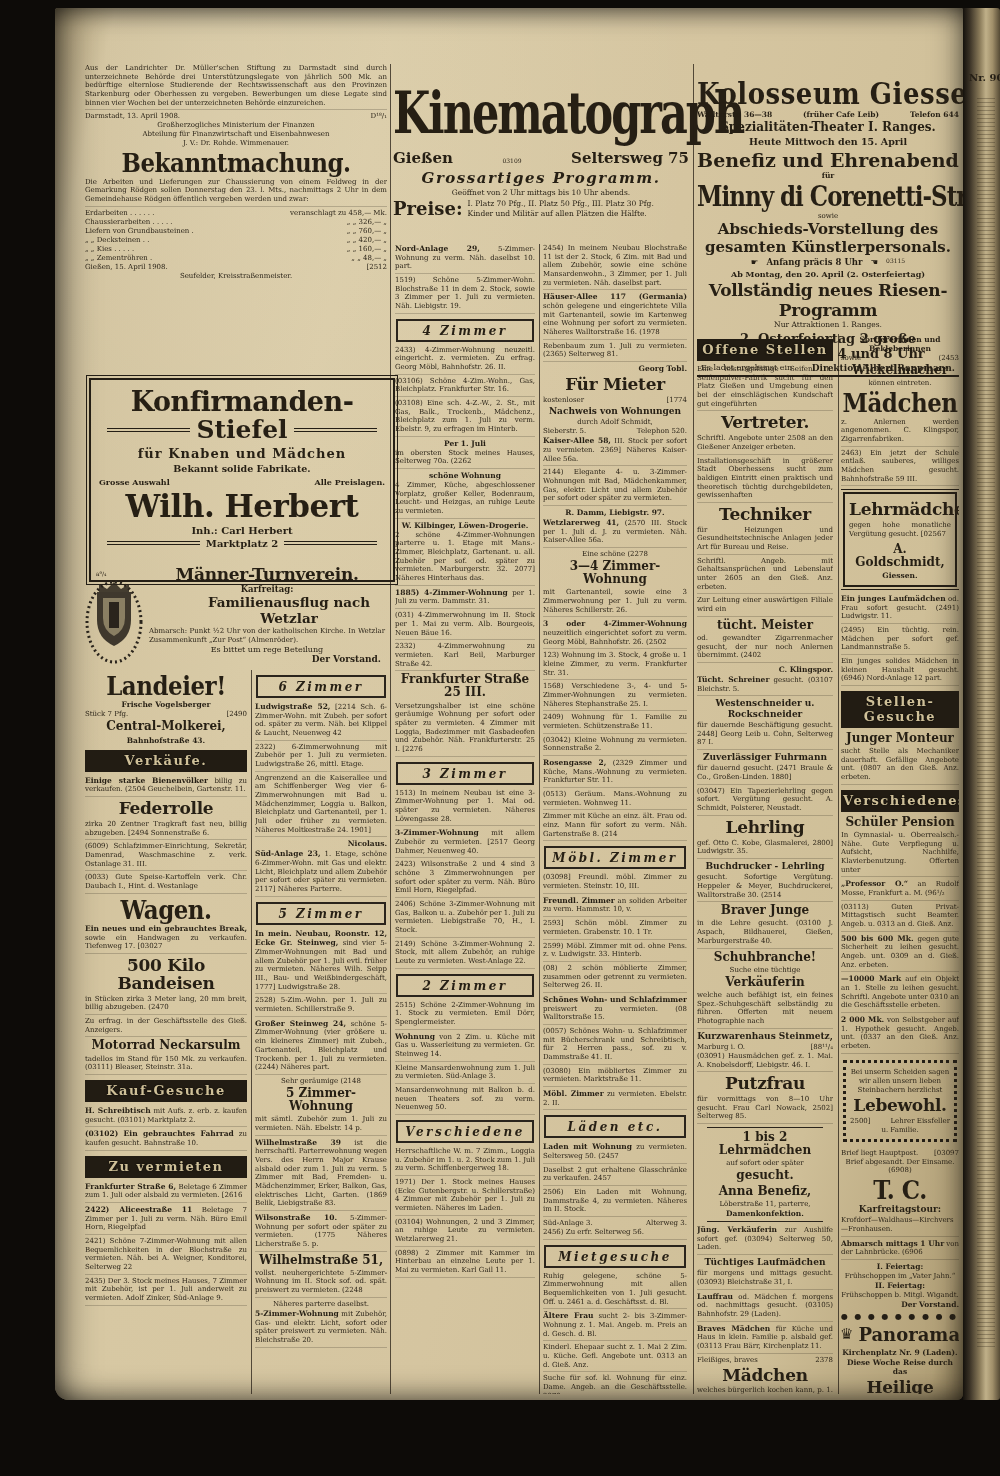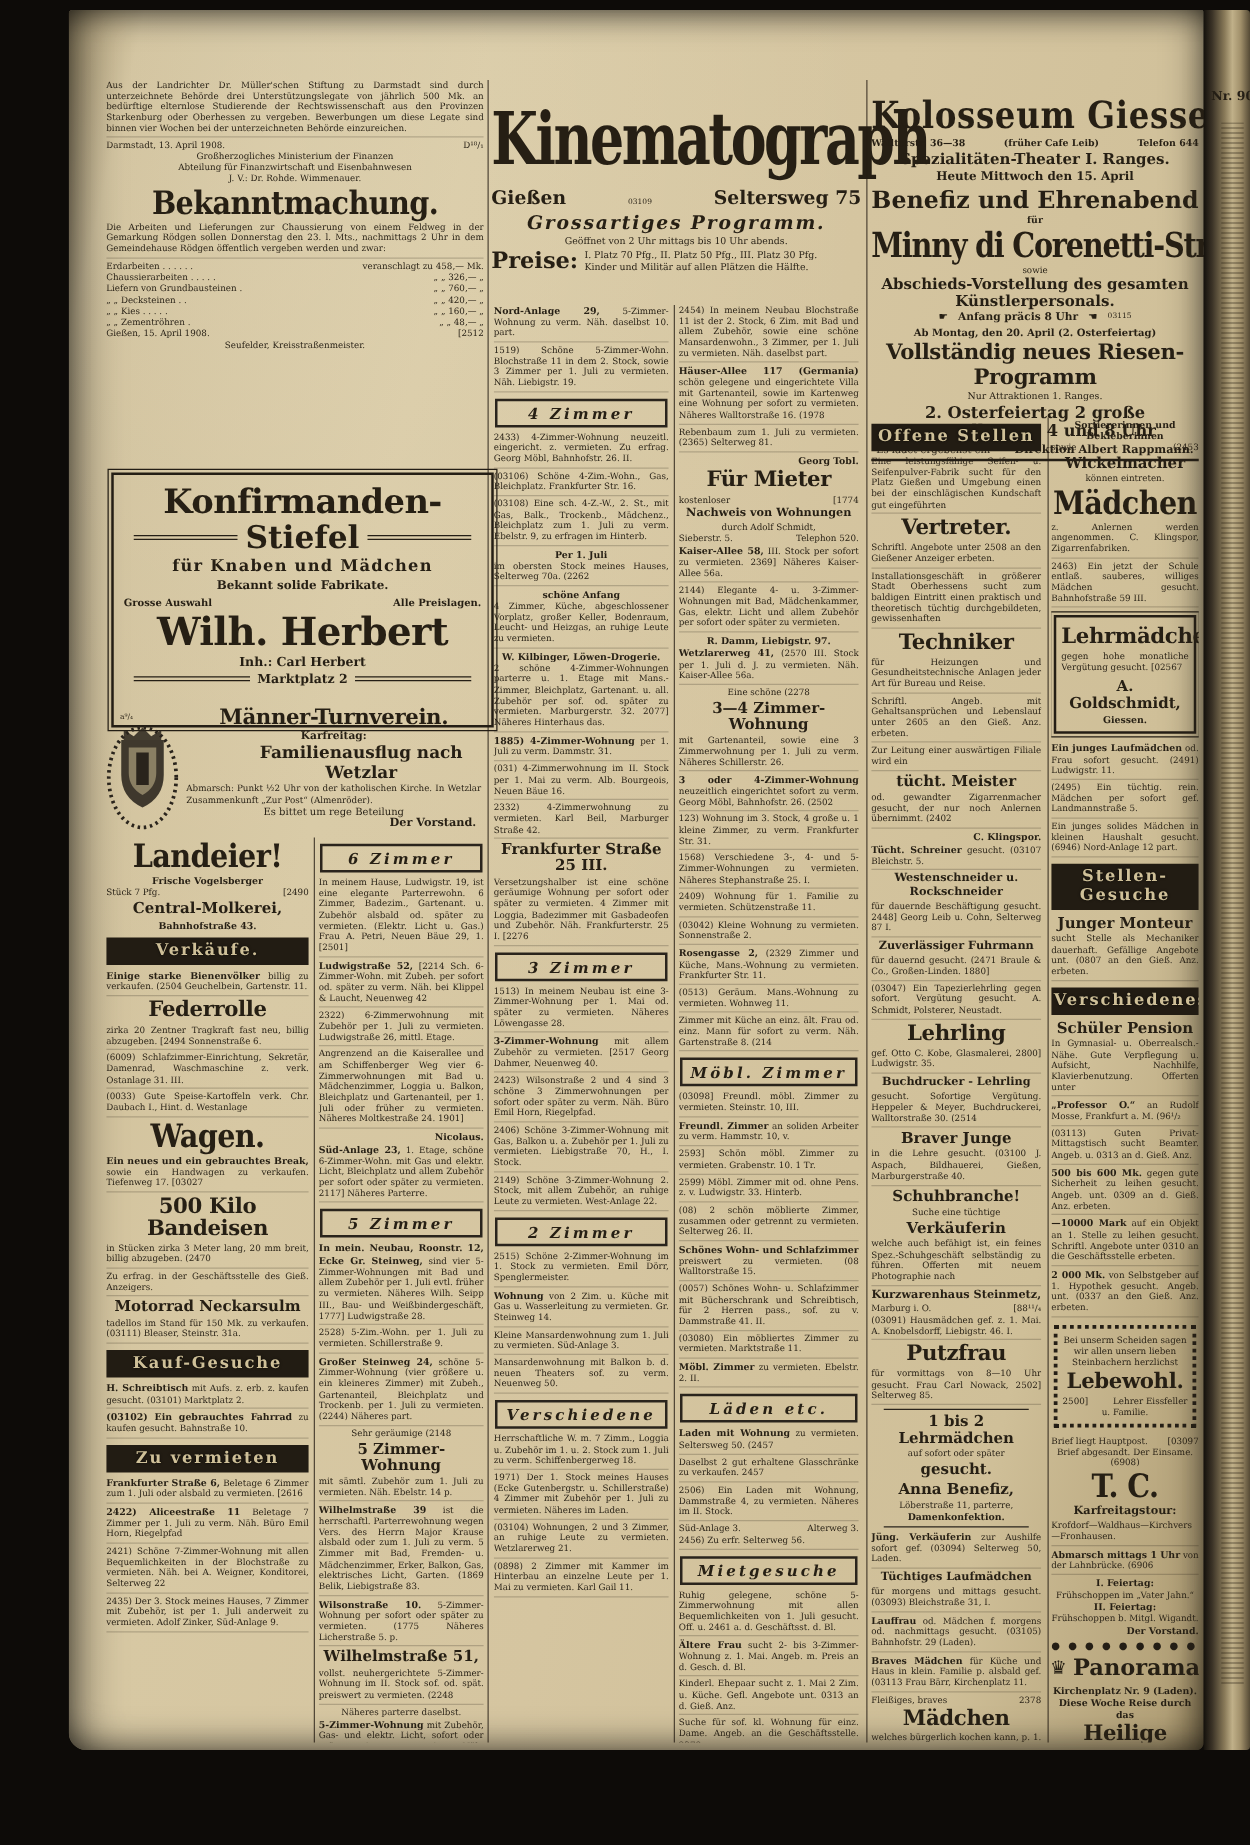--- a/index.html
+++ b/index.html
@@ -82,21 +82,21 @@
   .kolo-title{font-size:26px;font-weight:bold;letter-spacing:.5px;transform:scaleY(1.15);
               transform-origin:top center;white-space:nowrap;}
   .kolo-addr{display:flex;justify-content:space-between;font-size:7.5px;font-weight:bold;margin-top:4px;}
   .kolo-sub{font-size:12px;font-weight:bold;margin-top:1px;}
   .kolo-date{font-size:9.5px;font-weight:bold;margin-top:2px;}
   .kolo-ben{font-size:19px;font-weight:bold;margin-top:2px;}
   .kolo-fuer{font-size:7.5px;font-weight:bold;}
   .kolo-star{font-size:23px;font-weight:bold;letter-spacing:-1px;transform:scaleY(1.2);
              transform-origin:top center;white-space:nowrap;}
   .kolo-sowie{font-size:7px;margin-top:5px;}
-  .kolo-fare{font-size:12px;font-weight:bold;}
+  .kolo-fare{font-size:15px;font-weight:bold;}
   .kolo-anf{display:flex;justify-content:center;gap:8px;font-size:8.5px;font-weight:bold;margin-top:1px;}
   .kolo-anf .hand{font-family:"DejaVu Sans",sans-serif;}
   .kolo-anf .num{font-weight:normal;font-size:6px;}
   .kolo-ab{font-size:8px;font-weight:bold;margin-top:2px;}
   .kolo-riesen{font-size:17px;font-weight:bold;margin-top:1px;letter-spacing:-.3px;}
   .kolo-nur{font-size:7.5px;}
   .kolo-oster{font-size:13px;font-weight:bold;margin-top:2px;}
   .kolo-ladet{display:flex;justify-content:space-between;font-size:8px;margin-top:2px;
               border-bottom:2px solid #241e15;padding:0 4px 2px;}
   .kolo-ladet b{font-size:9px;}
@@ -217,21 +217,20 @@
       <div class="t-j"><b>H. Schreibtisch</b> <span>mit Aufs. z. erb. z. kaufen gesucht. (03101) Marktplatz 2.</span></div>
       <div class="t-j"><b>(03102) Ein gebrauchtes Fahrrad</b> <span>zu kaufen gesucht. Bahnstraße 10.</span></div>
       <div class="t-inv"><span>Zu vermieten</span></div>
       <div class="t-j"><b>Frankfurter Straße 6,</b> <span>Beletage 6 Zimmer zum 1. Juli oder alsbald zu vermieten. [2616</span></div>
       <div class="t-j"><b>2422) Aliceestraße 11</b> <span>Beletage 7 Zimmer per 1. Juli zu verm. Näh. Büro Emil Horn, Riegelpfad</span></div>
       <div class="t-j"><span>2421) Schöne 7-Zimmer-Wohnung mit allen Bequemlichkeiten in der Blochstraße zu vermieten. Näh. bei A. Weigner, Konditorei, Selterweg 22</span></div>
       <div class="t-j"><span>2435) Der 3. Stock meines Hauses, 7 Zimmer mit Zubehör, ist per 1. Juli anderweit zu vermieten. Adolf Zinker, Süd-Anlage 9.</span></div>
     </div>
   <div class="col" id="c2" style="left:200px;top:662px;width:132px;height:724px;">
       <div class="t-box"><span>6 Zimmer</span></div>
-      <div class="t-j"><span>In meinem Hause, Ludwigstr. 19, ist eine elegante Parterrewohn. 6 Zimmer, Badezim., Gartenant. u. Zubehör alsbald od. später zu vermieten. (Elektr. Licht u. Gas.) Frau A. Petri, Neuen Bäue 29, 1. [2501]</span></div>
       <div class="t-j"><b>Ludwigstraße 52,</b> <span>[2214 Sch. 6-Zimmer-Wohn. mit Zubeh. per sofort od. später zu verm. Näh. bei Klippel &amp; Laucht, Neuenweg 42</span></div>
       <div class="t-j"><span>2322) 6-Zimmerwohnung mit Zubehör per 1. Juli zu vermieten. Ludwigstraße 26, mittl. Etage.</span></div>
       <div class="t-j"><span>Angrenzend an die Kaiserallee und am Schiffenberger Weg vier 6-Zimmerwohnungen mit Bad u. Mädchenzimmer, Loggia u. Balkon, Bleichplatz und Gartenanteil, per 1. Juli oder früher zu vermieten. Näheres Moltkestraße 24. 1901]</span></div>
       <div class="t-r"><span>Nicolaus.</span></div>
       <div class="t-j"><b>Süd-Anlage 23,</b> <span>1. Etage, schöne 6-Zimmer-Wohn. mit Gas und elektr. Licht, Bleichplatz und allem Zubehör per sofort oder später zu vermieten. 2117] Näheres Parterre.</span></div>
       <div class="t-box"><span>5 Zimmer</span></div>
       <div class="t-j"><b>In mein. Neubau, Roonstr. 12, Ecke Gr. Steinweg,</b> <span>sind vier 5-Zimmer-Wohnungen mit Bad und allem Zubehör per 1. Juli evtl. früher zu vermieten. Näheres Wilh. Seipp III., Bau- und Weißbindergeschäft, 1777] Ludwigstraße 28.</span></div>
       <div class="t-j"><span>2528) 5-Zim.-Wohn. per 1. Juli zu vermieten. Schillerstraße 9.</span></div>
       <div class="t-j"><b>Großer Steinweg 24,</b> <span>schöne 5-Zimmer-Wohnung (vier größere u. ein kleineres Zimmer) mit Zubeh., Gartenanteil, Bleichplatz und Trockenb. per 1. Juli zu vermieten. (2244) Näheres part.</span></div>
       <div class="t-c"><span>Sehr geräumige (2148</span></div>
@@ -265,21 +264,21 @@
 
   <div class="col" id="c3" style="left:340px;top:236px;width:140px;height:1150px;">
       <div class="t-j"><b>Nord-Anlage 29,</b> <span>5-Zimmer-Wohnung zu verm. Näh. daselbst 10. part.</span></div>
       <div class="t-j"><span>1519) Schöne 5-Zimmer-Wohn. Blochstraße 11 in dem 2. Stock, sowie 3 Zimmer per 1. Juli zu vermieten. Näh. Liebigstr. 19.</span></div>
       <div class="t-box"><span>4 Zimmer</span></div>
       <div class="t-j"><span>2433) 4-Zimmer-Wohnung neuzeitl. eingericht. z. vermieten. Zu erfrag. Georg Möbl, Bahnhofstr. 26. II.</span></div>
       <div class="t-j"><span>(03106) Schöne 4-Zim.-Wohn., Gas, Bleichplatz. Frankfurter Str. 16.</span></div>
       <div class="t-j"><span>(03108) Eine sch. 4-Z.-W., 2. St., mit Gas, Balk., Trockenb., Mädchenz., Bleichplatz zum 1. Juli zu verm. Ebelstr. 9, zu erfragen im Hinterb.</span></div>
       <div class="t-cb"><span>Per 1. Juli</span></div>
       <div class="t-j"><span>im obersten Stock meines Hauses, Selterweg 70a. (2262</span></div>
-      <div class="t-cb"><span>schöne Anfang</span></div>
+      <div class="t-cb"><span>schöne Wohnung</span></div>
       <div class="t-j"><span>4 Zimmer, Küche, abgeschlossener Vorplatz, großer Keller, Bodenraum, Leucht- und Heizgas, an ruhige Leute zu vermieten.</span></div>
       <div class="t-cb"><span>W. Kilbinger, Löwen-Drogerie.</span></div>
       <div class="t-j"><span>2 schöne 4-Zimmer-Wohnungen parterre u. 1. Etage mit Mans.-Zimmer, Bleichplatz, Gartenant. u. all. Zubehör per sof. od. später zu vermieten. Marburgerstr. 32. 2077] Näheres Hinterhaus das.</span></div>
       <div class="t-j"><b>1885) 4-Zimmer-Wohnung</b> <span>per 1. Juli zu verm. Dammstr. 31.</span></div>
       <div class="t-j"><span>(031) 4-Zimmerwohnung im II. Stock per 1. Mai zu verm. Alb. Bourgeois, Neuen Bäue 16.</span></div>
       <div class="t-j"><span>2332) 4-Zimmerwohnung zu vermieten. Karl Beil, Marburger Straße 42.</span></div>
       <div class="t-h3"><span>Frankfurter Straße 25 III.</span></div>
       <div class="t-j"><span>Versetzungshalber ist eine schöne geräumige Wohnung per sofort oder später zu vermieten. 4 Zimmer mit Loggia, Badezimmer mit Gasbadeofen und Zubehör. Näh. Frankfurterstr. 25 I. [2276</span></div>
       <div class="t-box"><span>3 Zimmer</span></div>
       <div class="t-j"><span>1513) In meinem Neubau ist eine 3-Zimmer-Wohnung per 1. Mai od. später zu vermieten. Näheres Löwengasse 28.</span></div>

